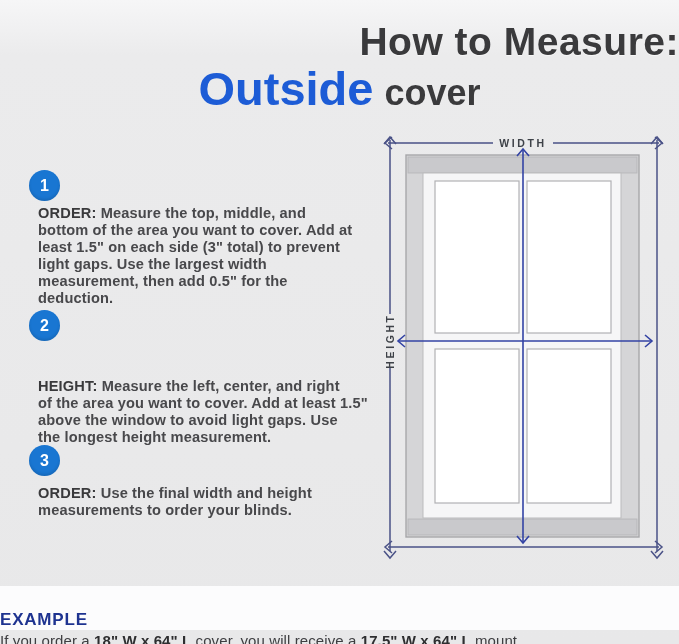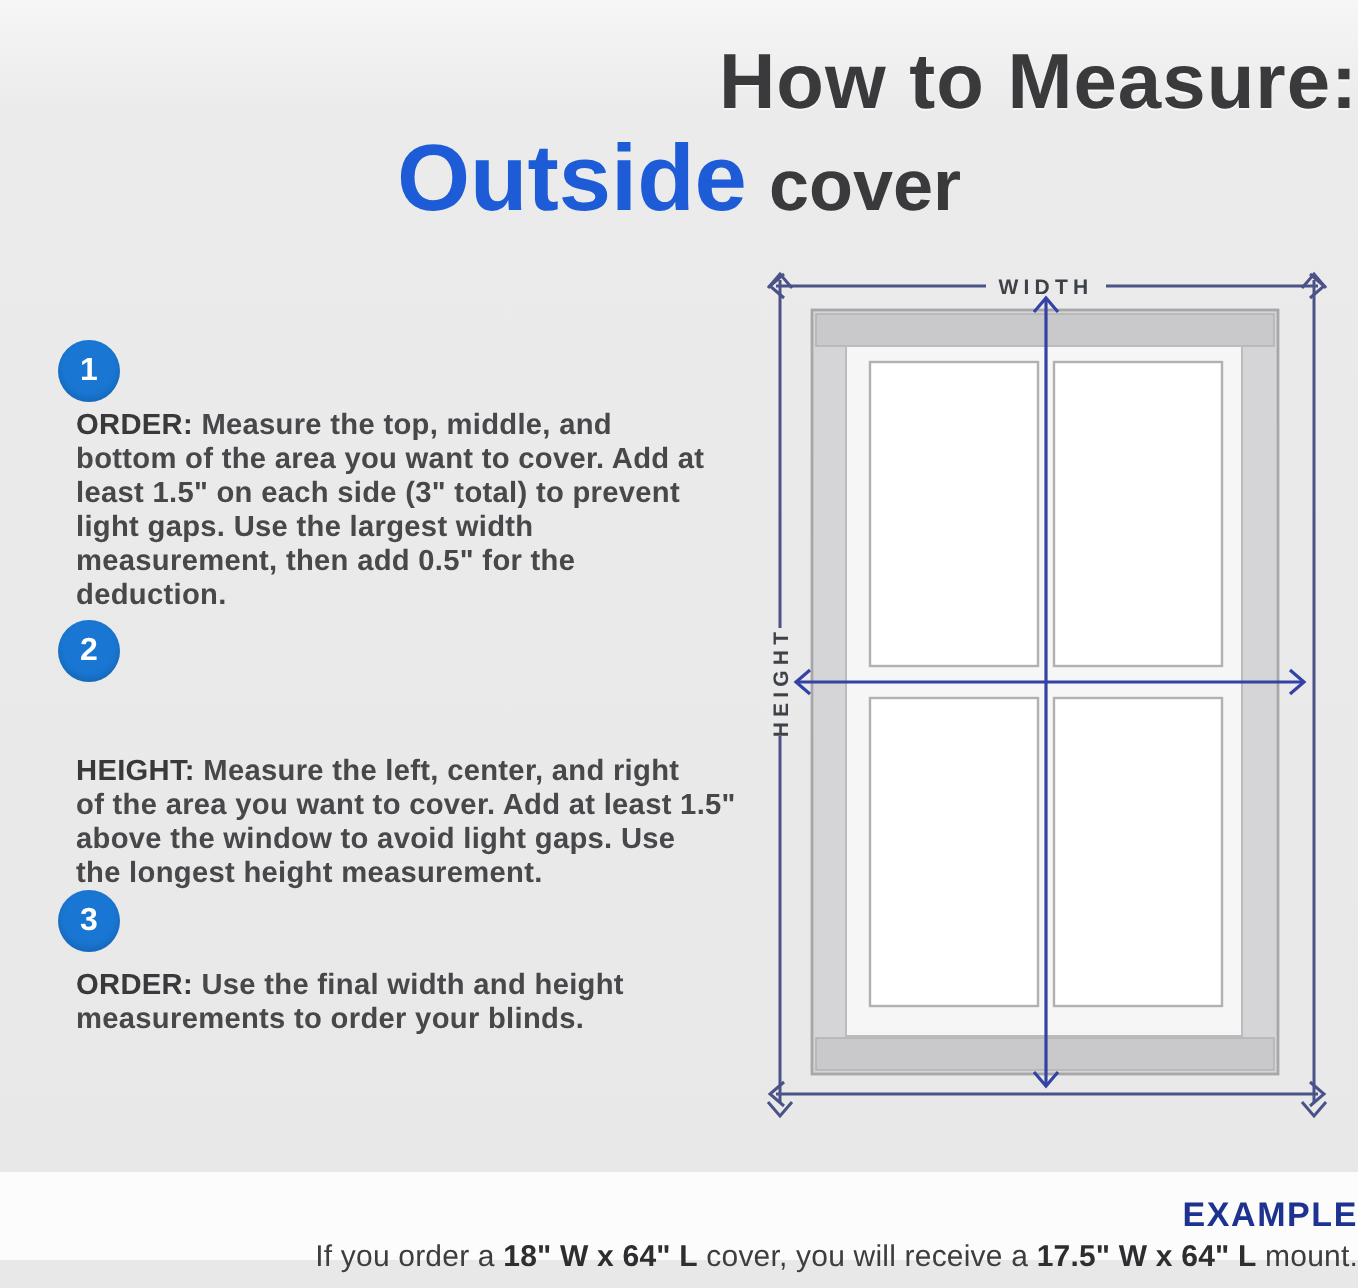--- a/index.html
+++ b/index.html
@@ -49,21 +49,21 @@
   .sash{fill:#f6f6f7;stroke:#bbbbbd;stroke-width:1;}
   .pane{fill:#ffffff;stroke:#b1b1b4;stroke-width:1.2;}
   .arrow{stroke:var(--arrow);stroke-width:1.5;fill:none;}
   .center-arrow{stroke:var(--arrow-center);stroke-width:1.6;fill:none;}
   .dlabel{font-family:"Liberation Sans",sans-serif;font-size:10.5px;font-weight:700;
           fill:#3e4248;letter-spacing:2.6px;}
 
   
   .example{
     position:absolute;left:0;top:586px;width:679px;height:44px;
-    background:#fcfcfd;text-align:right;box-sizing:border-box;padding-top:13px;
+    background:#fcfcfd;text-align:left;box-sizing:border-box;padding-top:25px;
   }
   .ex-h{font-size:17px;font-weight:700;letter-spacing:.8px;color:var(--navy);line-height:1;}
   .ex-t{margin:4px 0 0 0;font-size:15px;color:#3e3e41;letter-spacing:.1px;line-height:1.2;}
   .ex-t b{color:#2e2e30;}
 </style>
 </head>
 <body>
 
 <div class="canvas">
 

